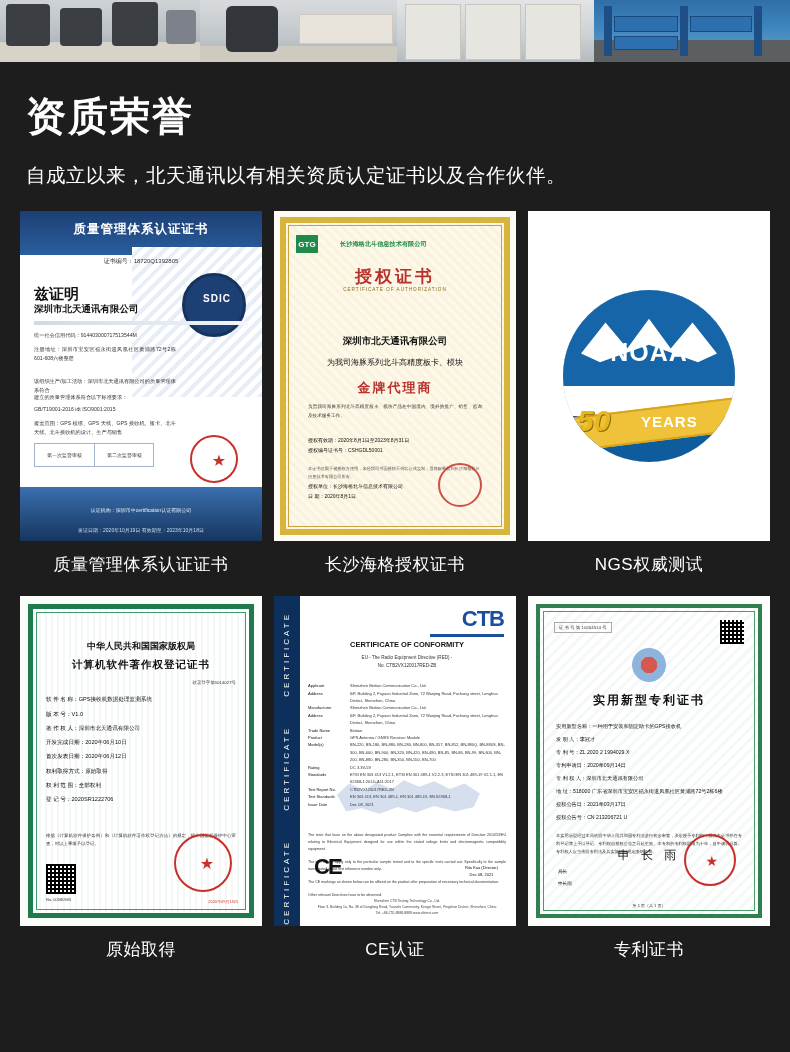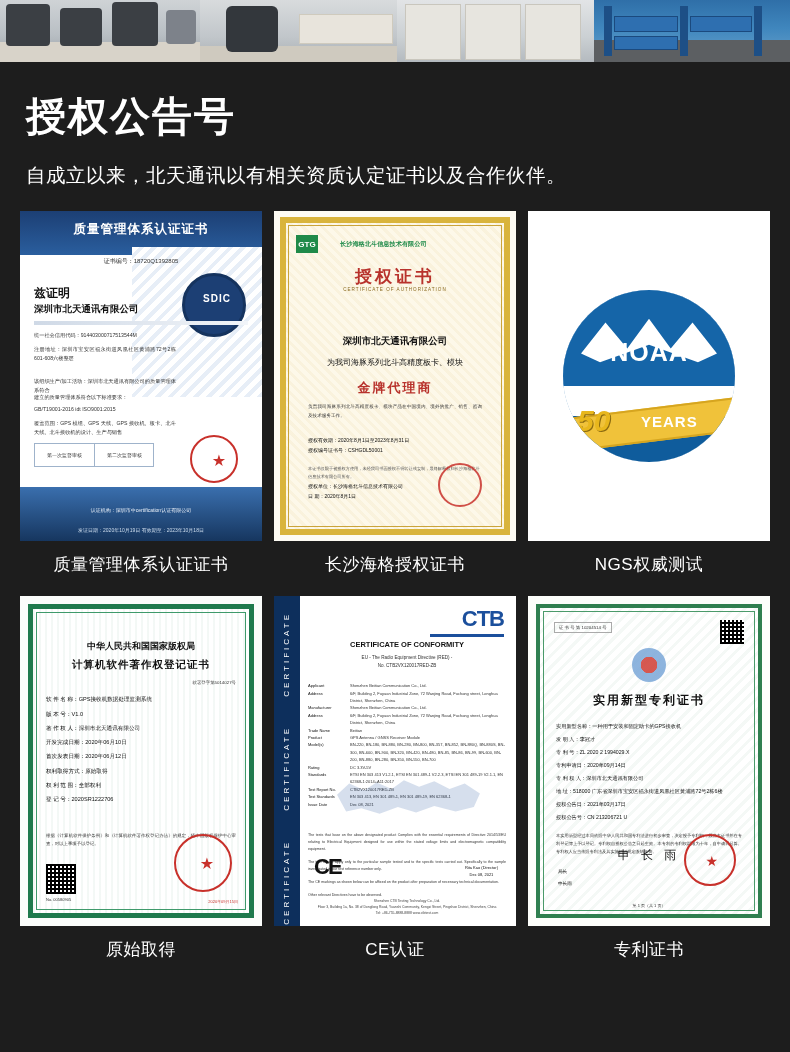--- a/index.html
+++ b/index.html
@@ -101,21 +101,21 @@
   
   .c1 { background:#ffffff; }
   .c1 .band { position:absolute; left:0; right:0; top:0; height:44px; background:linear-gradient(180deg,#1c3f74,#2a5e9e); }
   .c1 .band-t { position:absolute; left:0; right:0; top:10px; text-align:center; font-size:12.5px; color:#fff; letter-spacing:1px; font-weight:bold;}
   .c1 .code { position:absolute; top:46px; left:0; right:0; text-align:center; font-size:6px; color:#333; }
   .c1 .diag { position:absolute; right:0; top:36px; width:130px; height:150px;
               background: repeating-linear-gradient(-45deg,#e7eef7 0 4px,#ffffff 4px 9px); }
   .c1 .seal { position:absolute; right:16px; top:62px; width:58px; height:58px; border-radius:50%;
               background:#1c3f74; border:3px solid #15335e; }
   .c1 .seal-t{ position:absolute; right:16px; top:82px; width:58px; text-align:center; font-size:10px; color:#fff; font-weight:bold; letter-spacing:1px;}
-  .c1 .zsm { position:absolute; left:14px; top:74px; font-size:12px; color:#111; font-weight:bold; }
+  .c1 .zsm { position:absolute; left:14px; top:74px; font-size:15px; color:#111; font-weight:bold; }
   .c1 .company { position:absolute; left:14px; top:92px; font-size:9.5px; color:#111; font-weight:bold;}
   .c1 .line { position:absolute; left:14px; right:14px; height:4px; background:linear-gradient(90deg,#cfd9e6,#f2f5f9); }
   .c1 .txt { position:absolute; left:14px; right:86px; font-size:5.2px; color:#333; line-height:1.75; text-align:justify;}
   .c1 .tbl { position:absolute; left:14px; top:232px; width:118px; height:22px; border:1px solid #9fb3cb; }
   .c1 .tbl div{ position:absolute; top:0; bottom:0; width:50%; font-size:5px; color:#333; display:flex; align-items:center; justify-content:center;}
   .c1 .tbl div:last-child{ left:50%; border-left:1px solid #9fb3cb;}
   .c1 .stamp { position:absolute; right:24px; bottom:58px; width:44px; height:44px; border-radius:50%;
                border:2px solid #c8312b; color:#c8312b; }
   .c1 .star { position:absolute; right:36px; bottom:72px; color:#c8312b; font-size:16px; line-height:1;}
   .c1 .footer { position:absolute; left:0; right:0; bottom:0; height:54px;
@@ -260,21 +260,21 @@
       <div class="p4-rack" style="left:10px;top:6px;width:8px;height:50px;"></div>
       <div class="p4-rack" style="left:86px;top:6px;width:8px;height:50px;"></div>
       <div class="p4-rack" style="left:160px;top:6px;width:8px;height:50px;"></div>
       <div class="p4-box" style="left:20px;top:16px;width:62px;height:14px;"></div>
       <div class="p4-box" style="left:96px;top:16px;width:60px;height:14px;"></div>
       <div class="p4-box" style="left:20px;top:36px;width:62px;height:12px;"></div>
     </div>
   </div>
 
   <div class="heading-wrap">
-    <h1 class="main-title">授权公告号</h1>
+    <h1 class="main-title">资质荣誉</h1>
     <p class="subtitle">自成立以来，北天通讯以有相关资质认定证书以及合作伙伴。</p>
   </div>
 
   <div class="cert-grid">
 
     <div class="cert-cell">
       <div class="cert-img c1">
         <div class="band"></div>
         <div class="band-t">质量管理体系认证证书</div>
         <div class="diag"></div>

